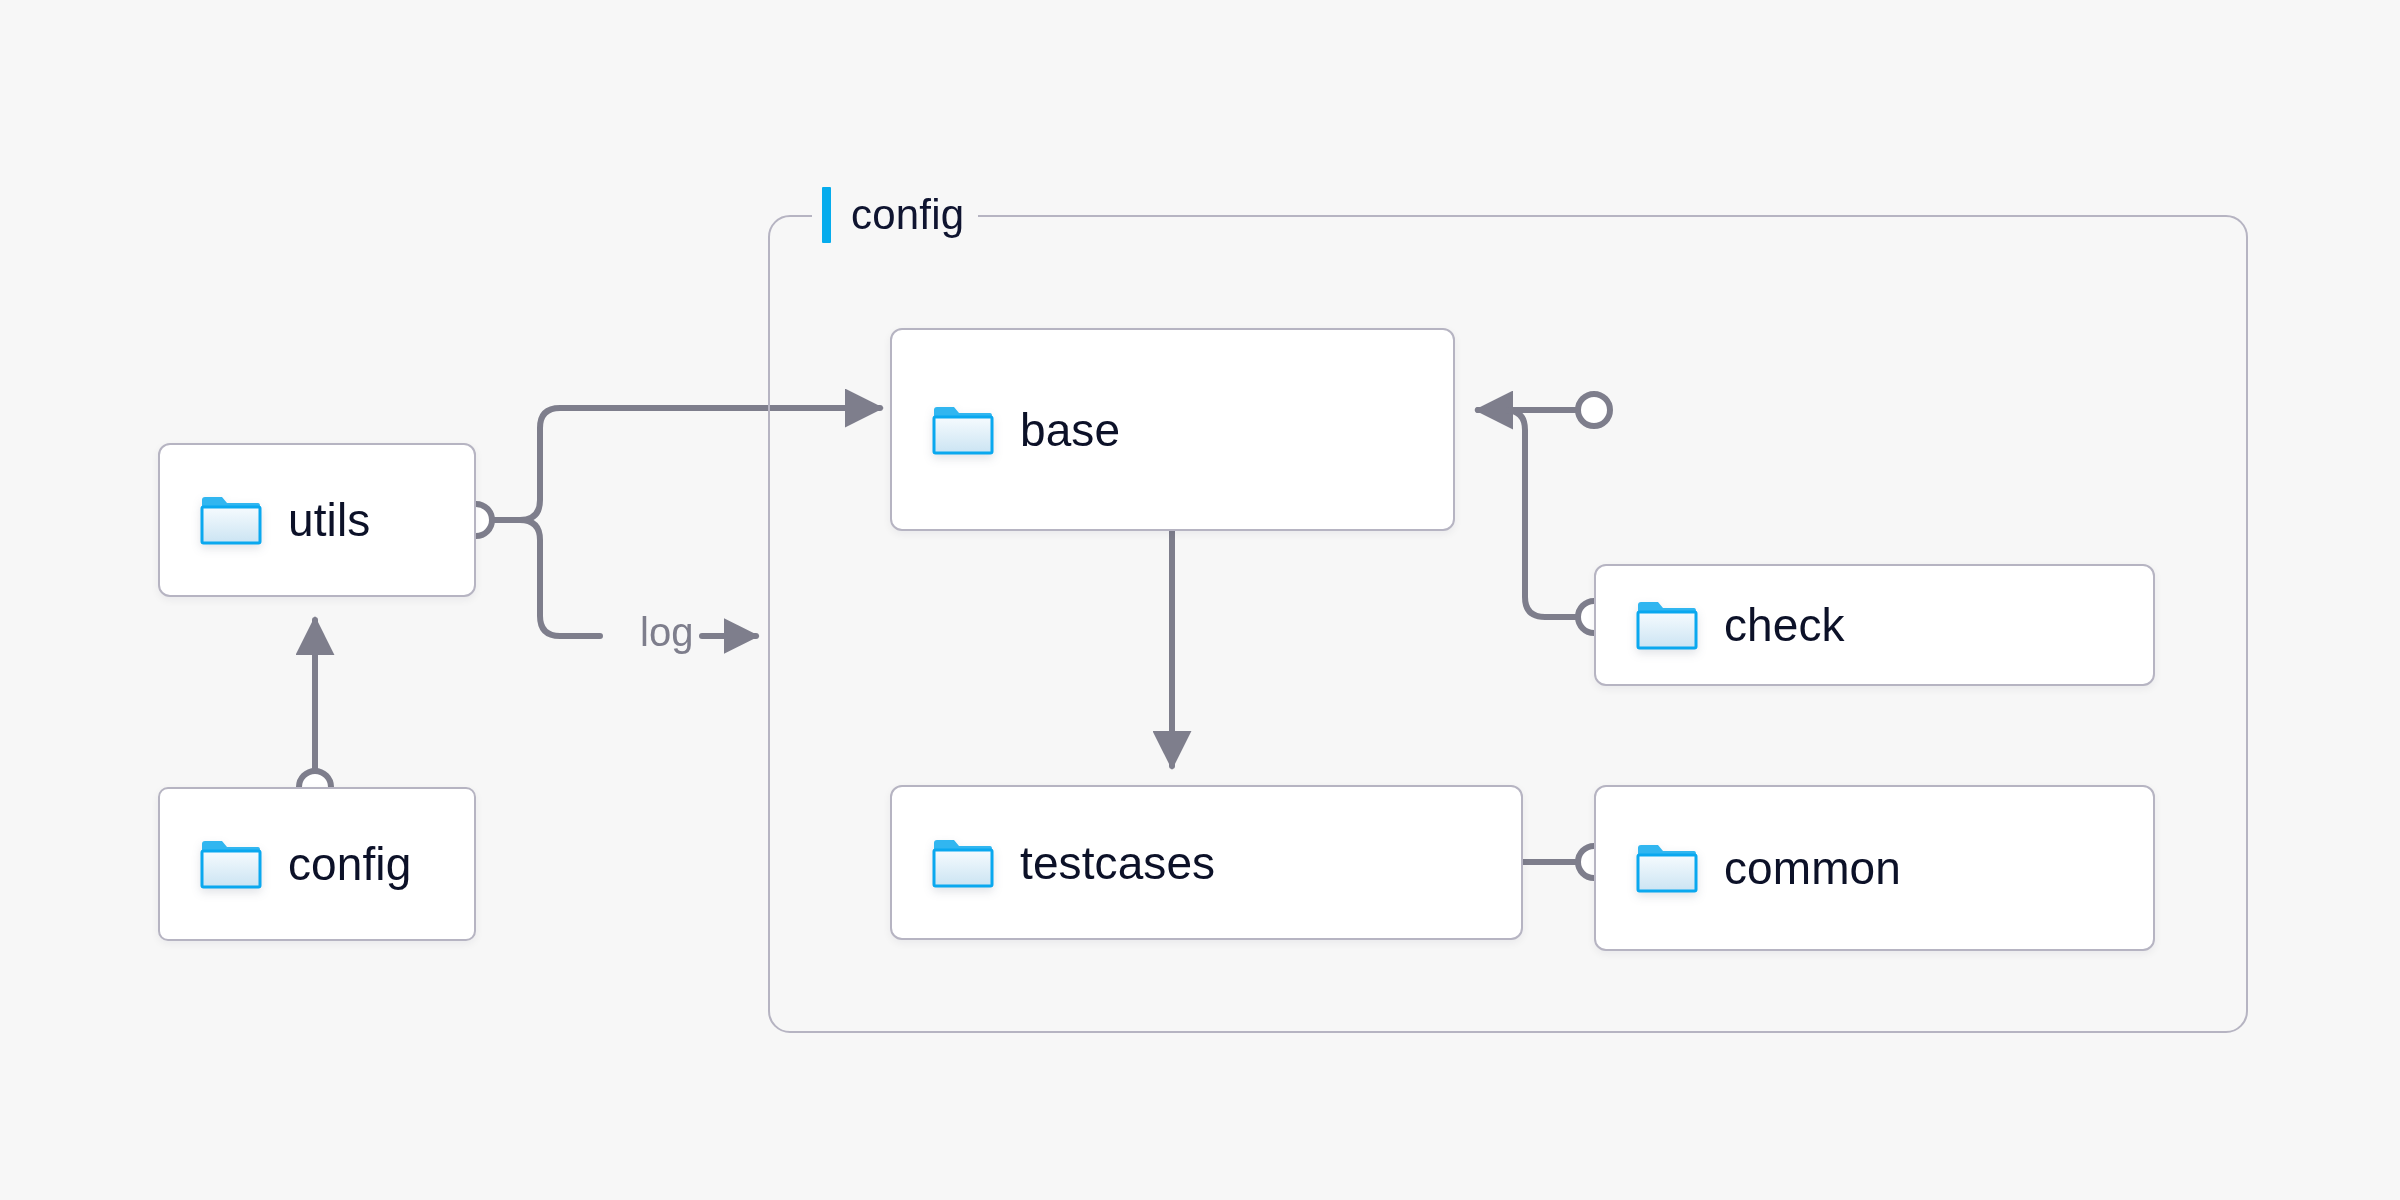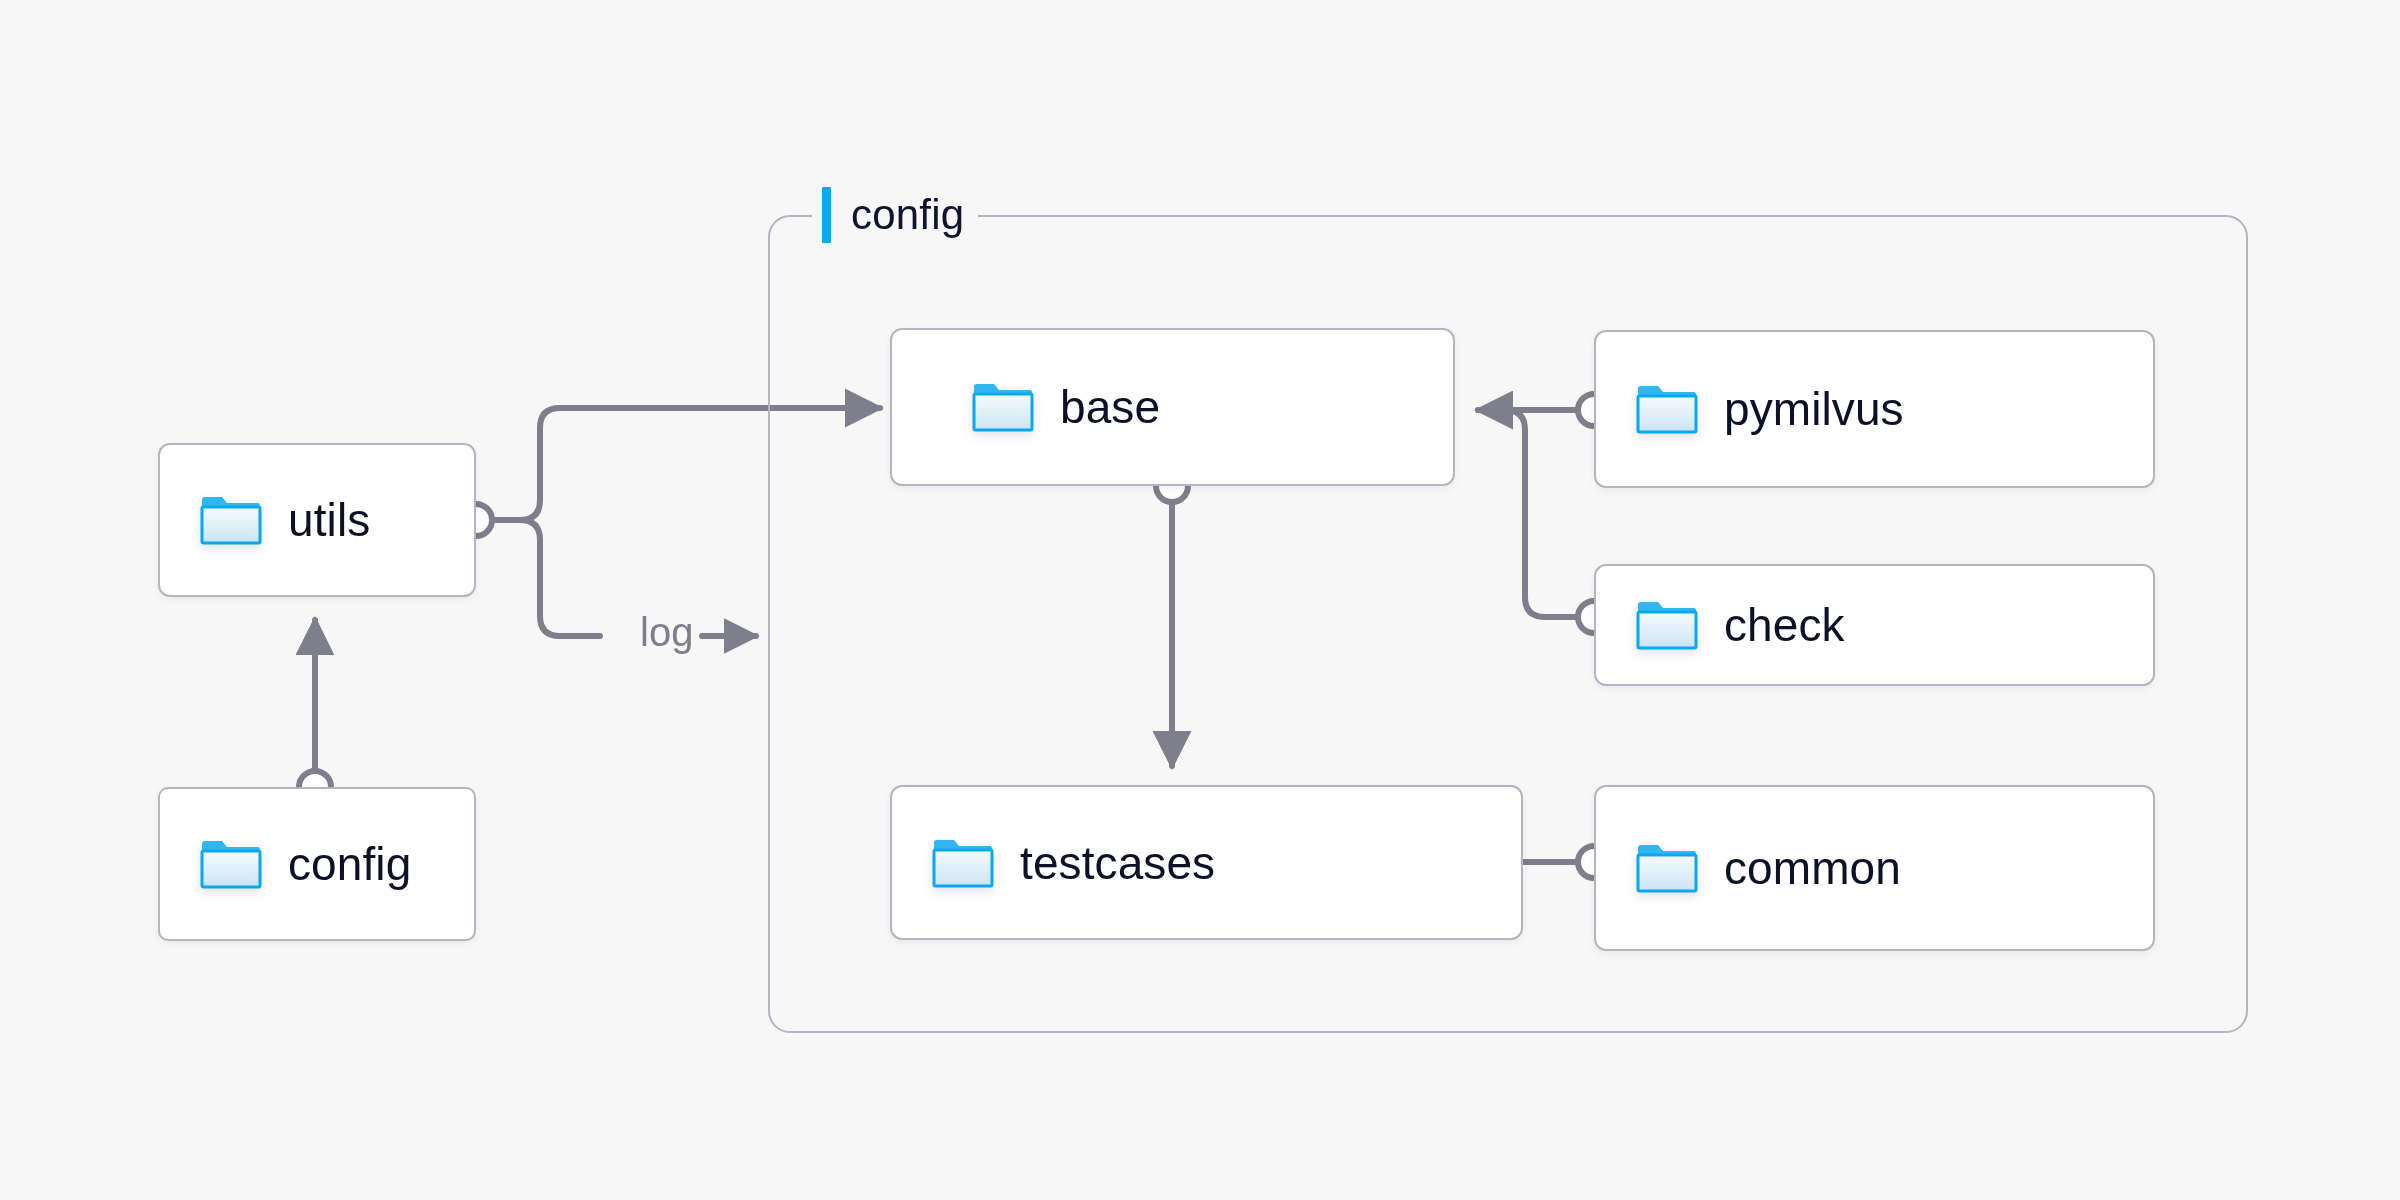--- a/index.html
+++ b/index.html
@@ -174,49 +174,40 @@
   <div class="node" style="left:158px; top:787px; width:318px; height:154px;border-radius:10px;">
     <div class="node-inner">
       <svg class="folder-icon" viewBox="0 0 62 50">
         <path d="M2 12 L2 5 Q2 2 5 2 L22 2 L27 8 L58 8 Q60 8 60 11 L60 14 L2 14 Z" fill="#31b6f0"></path>
         <rect x="2" y="12" width="58" height="36" rx="1.5" fill="url(#folderGrad)" stroke="#0aa8ef" stroke-width="3"></rect>
       </svg>
       <span class="node-label">config</span>
     </div>
   </div>
 
-  <div class="node" style="left:890px; top:328px; width:565px; height:158px;padding-left:40px;">
+  <div class="node" style="left:890px; top:328px; width:565px; height:203px;">
     <div class="node-inner">
       <svg class="folder-icon" viewBox="0 0 62 50">
         <path d="M2 12 L2 5 Q2 2 5 2 L22 2 L27 8 L58 8 Q60 8 60 11 L60 14 L2 14 Z" fill="#31b6f0"></path>
         <rect x="2" y="12" width="58" height="36" rx="1.5" fill="url(#folderGrad)" stroke="#0aa8ef" stroke-width="3"></rect>
       </svg>
       <span class="node-label">base</span>
     </div>
   </div>
 
   <div class="node" style="left:890px; top:785px; width:633px; height:155px;">
     <div class="node-inner">
       <svg class="folder-icon" viewBox="0 0 62 50">
         <path d="M2 12 L2 5 Q2 2 5 2 L22 2 L27 8 L58 8 Q60 8 60 11 L60 14 L2 14 Z" fill="#31b6f0"></path>
         <rect x="2" y="12" width="58" height="36" rx="1.5" fill="url(#folderGrad)" stroke="#0aa8ef" stroke-width="3"></rect>
       </svg>
       <span class="node-label">testcases</span>
     </div>
   </div>
 
-  <div class="node" style="left:1594px; top:330px; width:561px; height:158px;">
-    <div class="node-inner">
-      <svg class="folder-icon" viewBox="0 0 62 50">
-        <path d="M2 12 L2 5 Q2 2 5 2 L22 2 L27 8 L58 8 Q60 8 60 11 L60 14 L2 14 Z" fill="#31b6f0"></path>
-        <rect x="2" y="12" width="58" height="36" rx="1.5" fill="url(#folderGrad)" stroke="#0aa8ef" stroke-width="3"></rect>
-      </svg>
-      <span class="node-label">pymilvus</span>
-    </div>
-  </div>
 
   <div class="node" style="left:1594px; top:564px; width:561px; height:122px;">
     <div class="node-inner">
       <svg class="folder-icon" viewBox="0 0 62 50">
         <path d="M2 12 L2 5 Q2 2 5 2 L22 2 L27 8 L58 8 Q60 8 60 11 L60 14 L2 14 Z" fill="#31b6f0"></path>
         <rect x="2" y="12" width="58" height="36" rx="1.5" fill="url(#folderGrad)" stroke="#0aa8ef" stroke-width="3"></rect>
       </svg>
       <span class="node-label">check</span>
     </div>
   </div>

